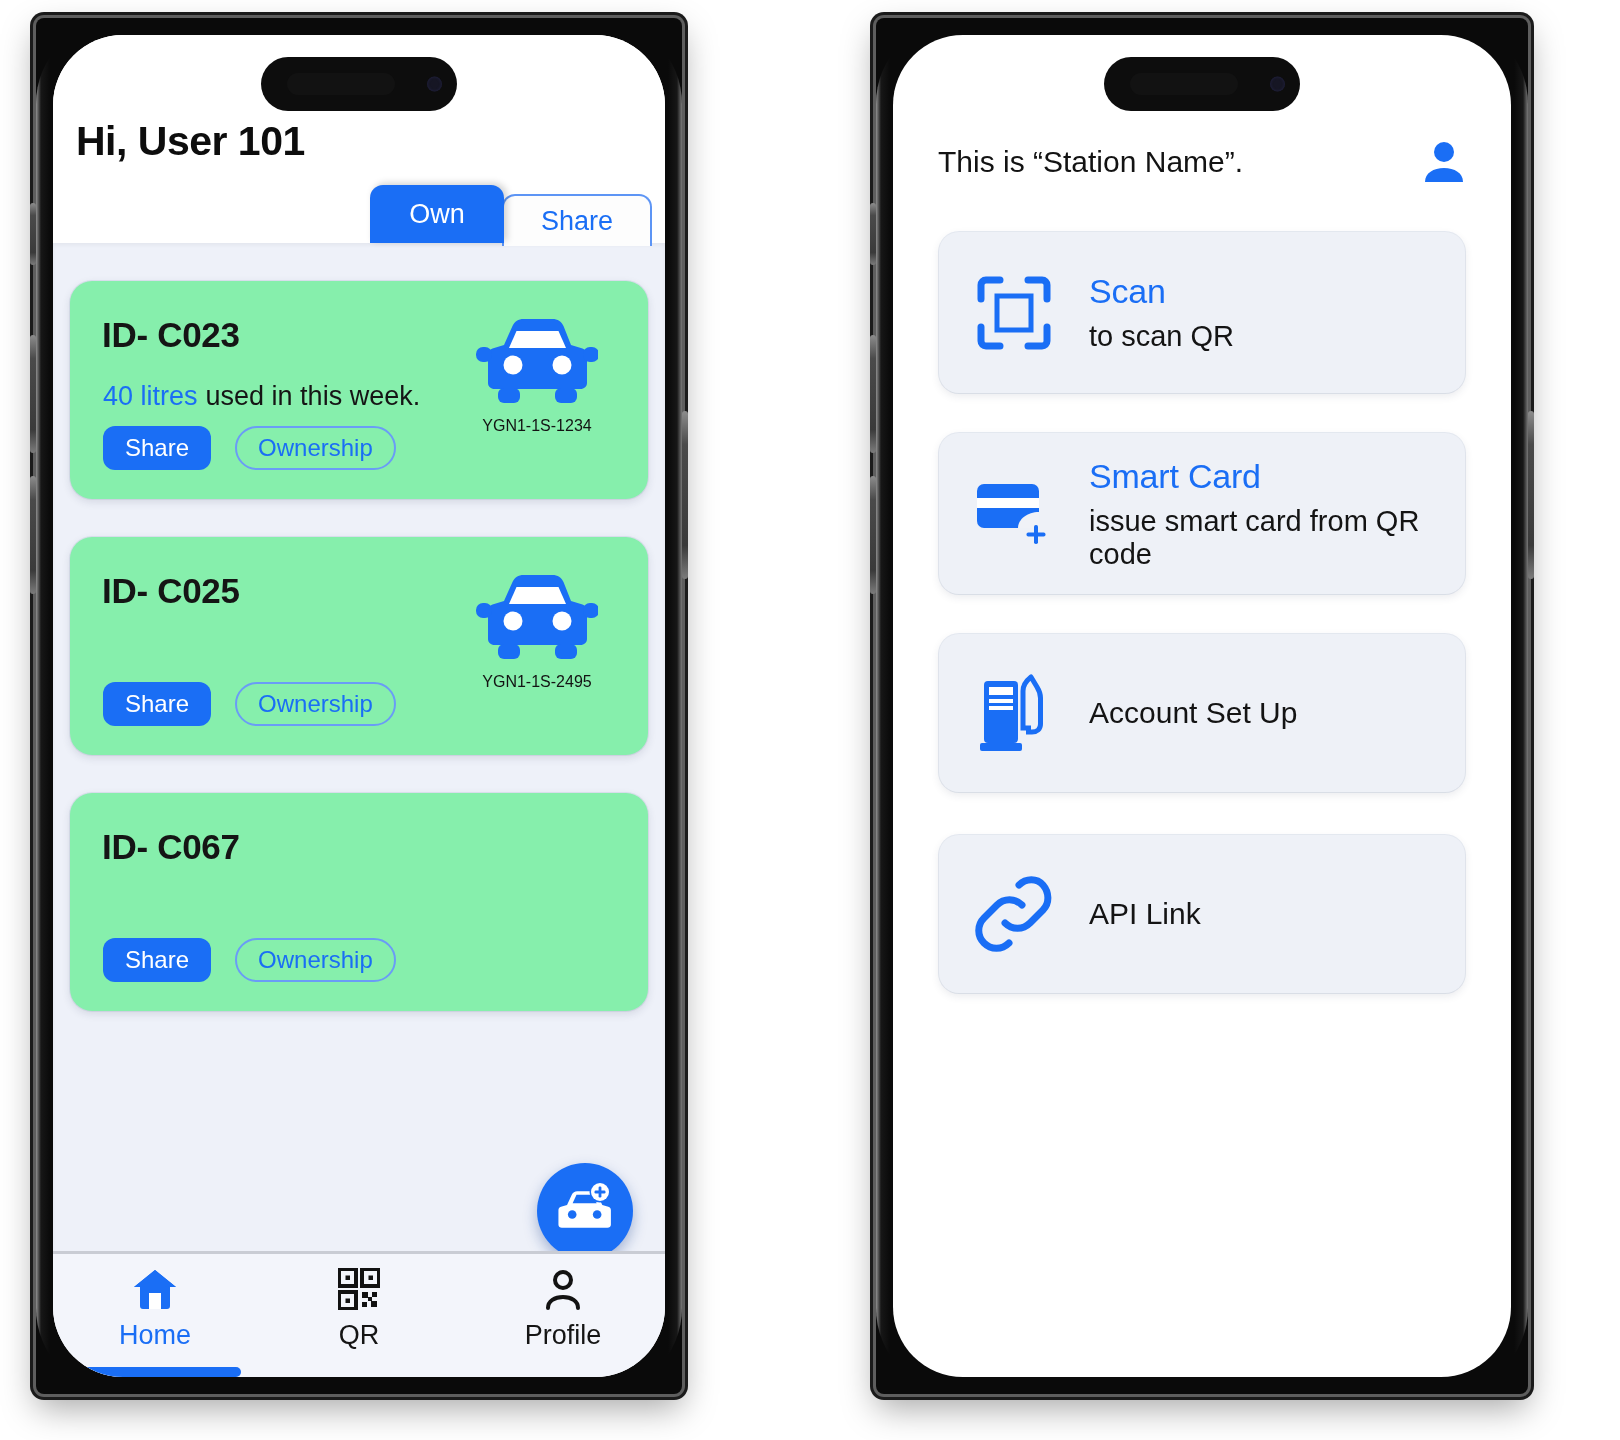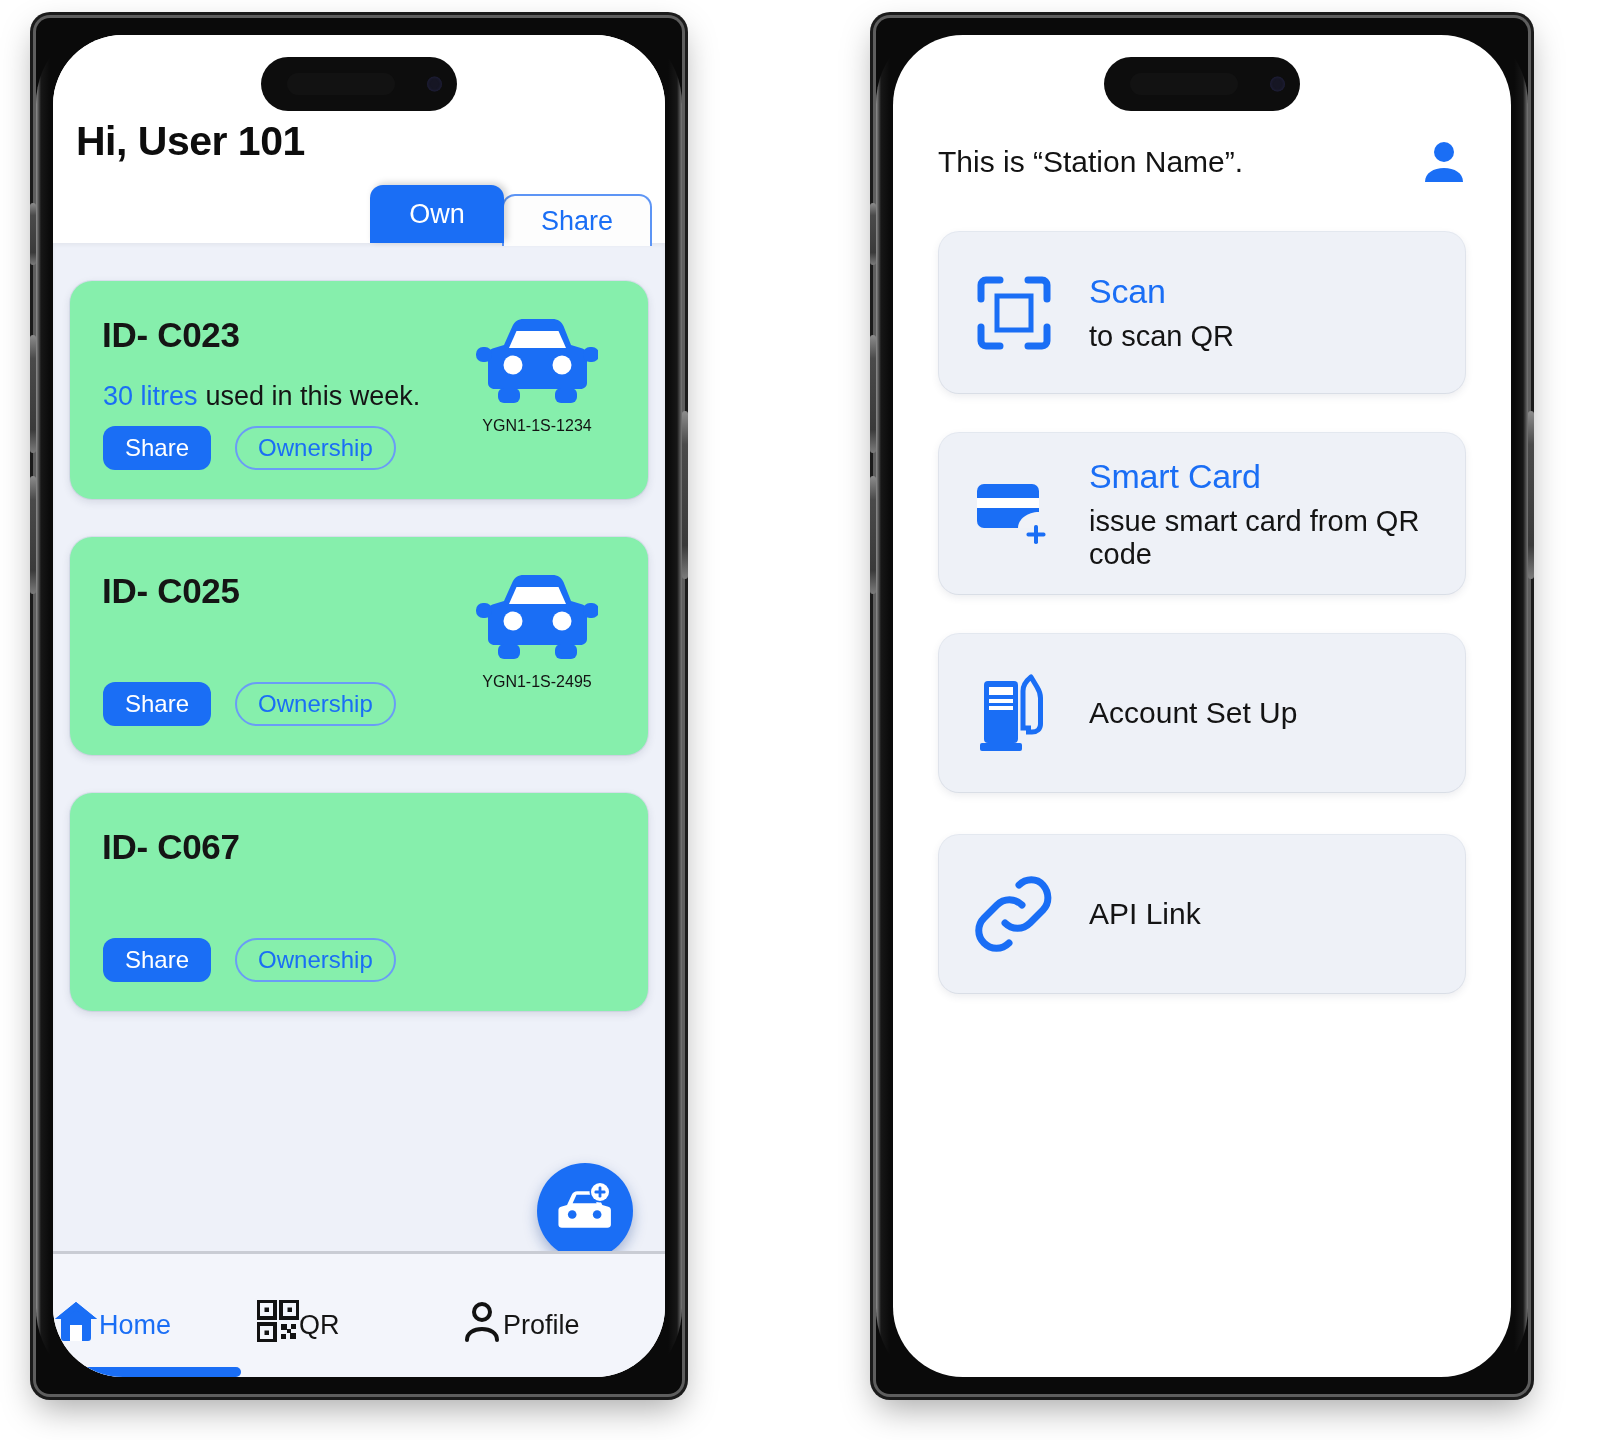--- a/index.html
+++ b/index.html
@@ -11,21 +11,21 @@
     width: 1620px;
     height: 1440px;
     font-family: "Liberation Sans", sans-serif;
     position: relative;
     overflow: hidden;
   }
 
   
   .phone {
     position: absolute;
-    border-radius: 14px;
+    border-radius: 8px;
     background: #0a0a0a;
     box-shadow:
       0 0 0 3px #5e5e5e,
       0 0 0 6px #1b1b1b,
       0 14px 34px rgba(0,0,0,.35);
   }
   .phone::after {
     content: "";
     position: absolute;
     inset: 0;
@@ -272,20 +272,21 @@
     bottom: 0;
     height: 123px;
     background: #f3f5fb;
     border-top: 3px solid #c9ccd4;
     display: flex;
     z-index: 30;
   }
   .navitem {
     flex: 1;
     display: flex;
+    flex-direction: column;
     align-items: center;
     justify-content: flex-start;
     padding-top: 14px;
     position: relative;
   }
   .navlabel {
     font-size: 27px;
     margin-top: 6px;
     color: #151515;
   }
@@ -385,21 +386,21 @@
     <div class="tabs">
       <div class="tab tab-own">Own</div>
       <div class="tab tab-share">Share</div>
     </div>
 
     <div class="content">
 
       <div class="vcard vcard-1">
         <div class="v-id">ID- C023</div>
         <div class="v-usage">
-          <span class="lit lit-sp">30 litres</span><span>used in this week.</span>
+          <span class="lit lit-sp">40 litres</span><span>used in this week.</span>
         </div>
         <div class="v-btns">
           <div class="btn-share">Share</div>
           <div class="btn-ownership">Ownership</div>
         </div>
         <div class="v-vis">
           <span>
             <svg width="122" height="102" viewBox="0 0 122 102">
               <g fill="#1a6ef5">
                 <path d="M12 46c0-3 1.5-5.5 4.5-6.5L28 36 36.5 17c2-4.5 6-7 11-7h29c5 0 9 2.5 11 7L95 36l11.5 3.5c3 1 4.5 3.5 4.5 6.5v28c0 3.5-3 6-6.5 6H18.5C15 80 12 77.5 12 74z"></path>

